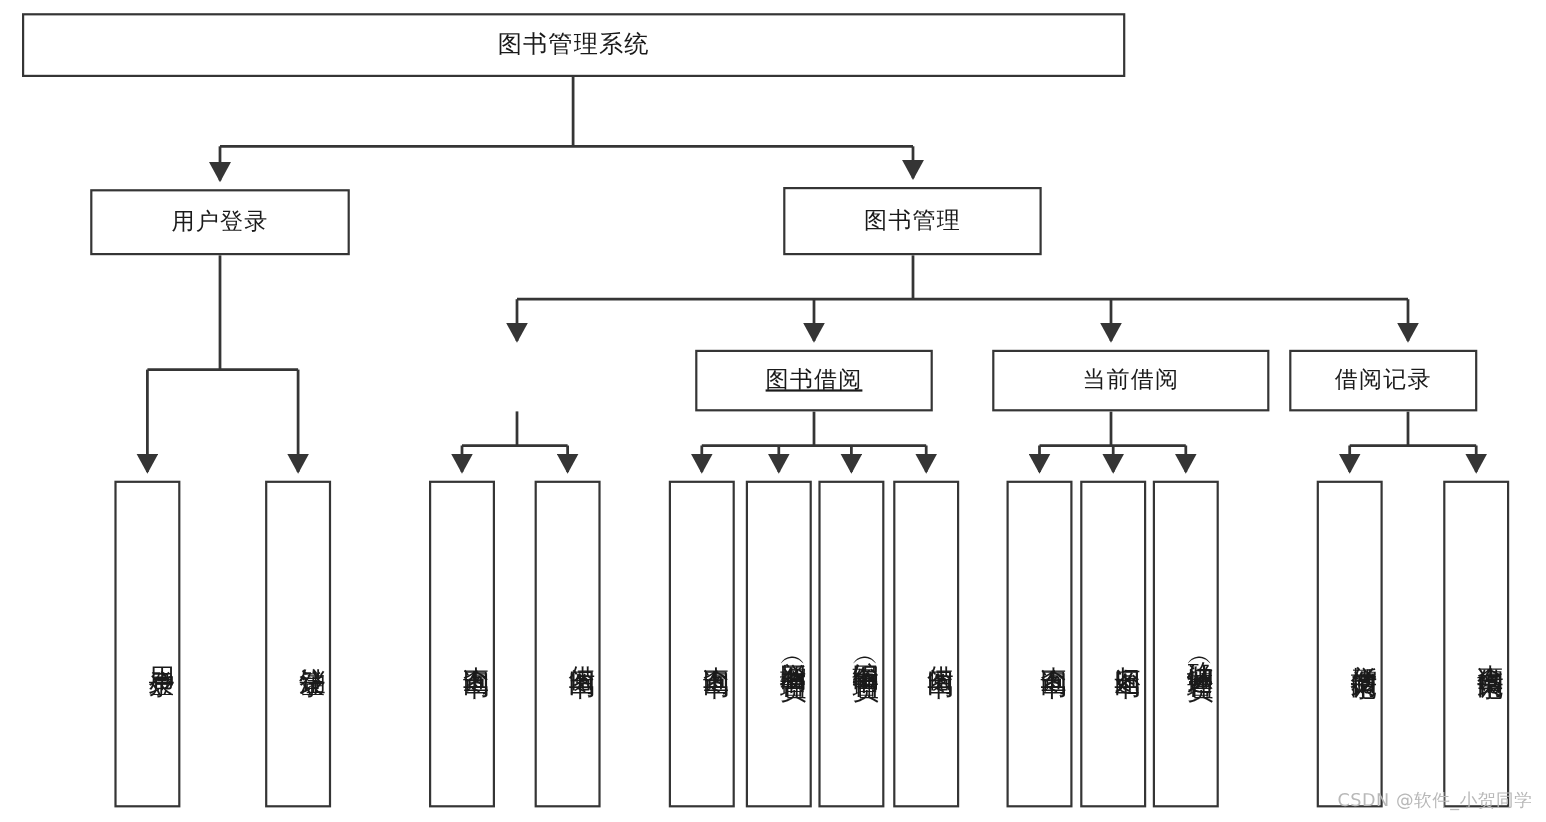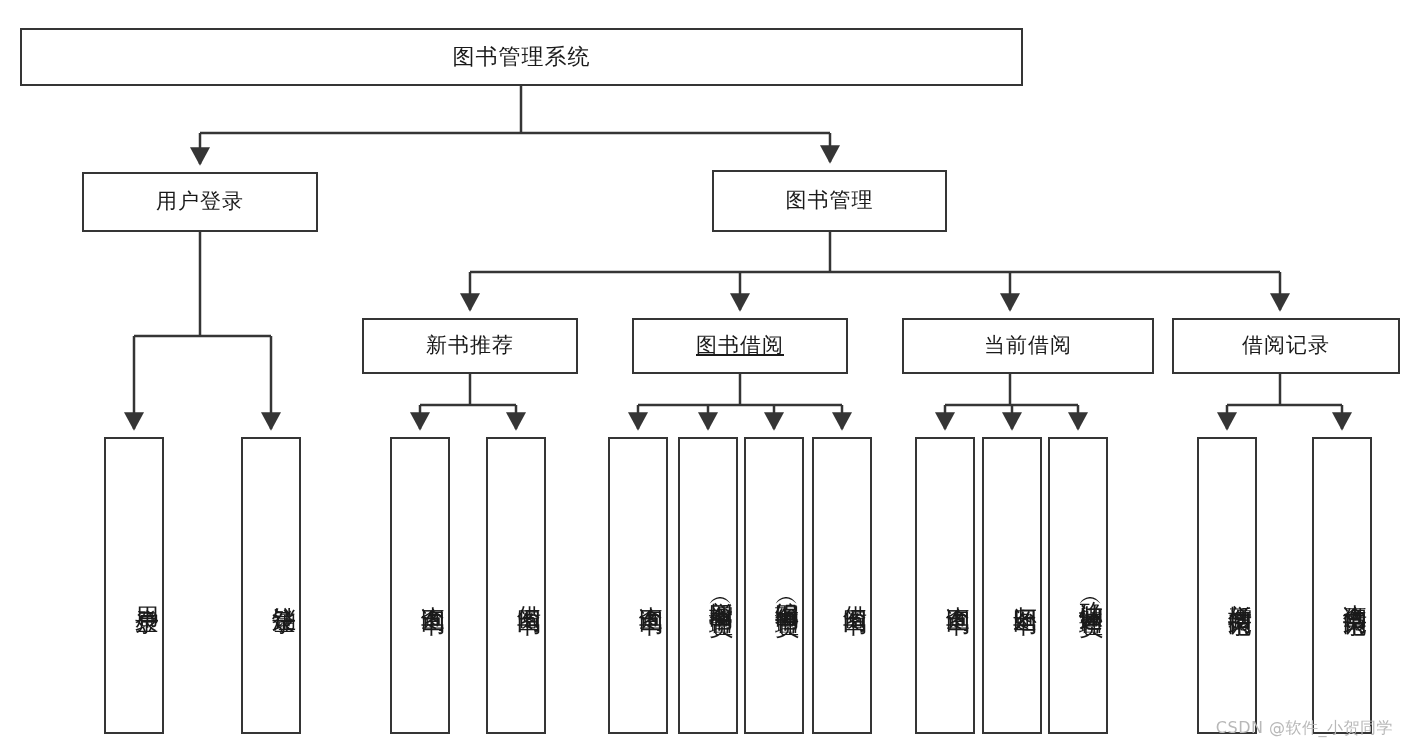--- a/index.html
+++ b/index.html
@@ -112,29 +112,28 @@
       <line x1="1012" y1="405" x2="1012" y2="429" marker-end="url(#arrow)"></line>
       <line x1="1078" y1="405" x2="1078" y2="429" marker-end="url(#arrow)"></line>
 
       <line x1="1280" y1="374" x2="1280" y2="405"></line>
       <line x1="1227" y1="405" x2="1342" y2="405"></line>
       <line x1="1227" y1="405" x2="1227" y2="429" marker-end="url(#arrow)"></line>
       <line x1="1342" y1="405" x2="1342" y2="429" marker-end="url(#arrow)"></line>
     </g>
   </svg>
 
-  <div class="node horiz" id="root-node" style="left: 20px; top: 12px; width: 1003px; height: 58px; margin-top: 16px;">图书管理系统</div>
+  <div class="node horiz" id="root-node" style="left: 20px; top: 12px; width: 1003px; height: 58px;">图书管理系统</div>
 
   <div class="node horiz" style="left: 82px; top: 172px; width: 236px; height: 60px;">用户登录</div>
   <div class="node horiz" style="left: 712px; top: 170px; width: 235px; height: 62px;">图书管理</div>
 
-  <div class="node horiz" style="left: 362px; top: 318px; width: 216px; height: 56px;">新书推荐</div>
   <div class="node horiz" style="left: 632px; top: 318px; width: 216px; height: 56px; text-decoration: underline;">图书借阅</div>
   <div class="node horiz" style="left: 902px; top: 318px; width: 252px; height: 56px;">当前借阅</div>
-  <div class="node horiz" style="left: 1172px; top: 318px; width: 228px; height: 56px;">借阅记录</div>
+  <div class="node horiz" style="left: 1172px; top: 318px; width: 171px; height: 56px;">借阅记录</div>
 
   <div class="node vert" style="left: 104px; top: 437px; width: 60px; height: 297px;">用户登录</div>
   <div class="node vert" style="left: 241px; top: 437px; width: 60px; height: 297px;">注销登录</div>
   <div class="node vert" style="left: 390px; top: 437px; width: 60px; height: 297px;">查询图书</div>
   <div class="node vert" style="left: 486px; top: 437px; width: 60px; height: 297px;">借阅图书</div>
   <div class="node vert" style="left: 608px; top: 437px; width: 60px; height: 297px;">查询图书</div>
   <div class="node vert" style="left: 678px; top: 437px; width: 60px; height: 297px;">新增图书（管理员）</div>
   <div class="node vert" style="left: 744px; top: 437px; width: 60px; height: 297px;">编辑图书（管理员）</div>
   <div class="node vert" style="left: 812px; top: 437px; width: 60px; height: 297px;">借阅图书</div>
   <div class="node vert" style="left: 915px; top: 437px; width: 60px; height: 297px;">查询图书</div>

